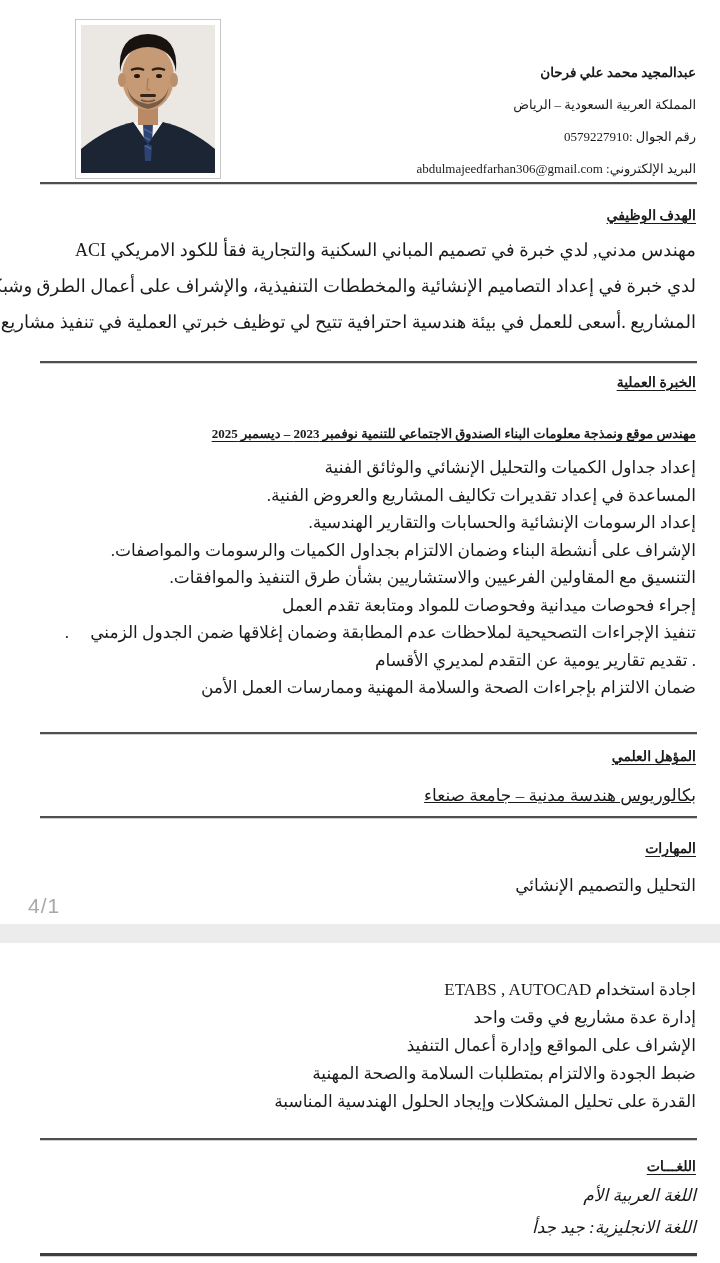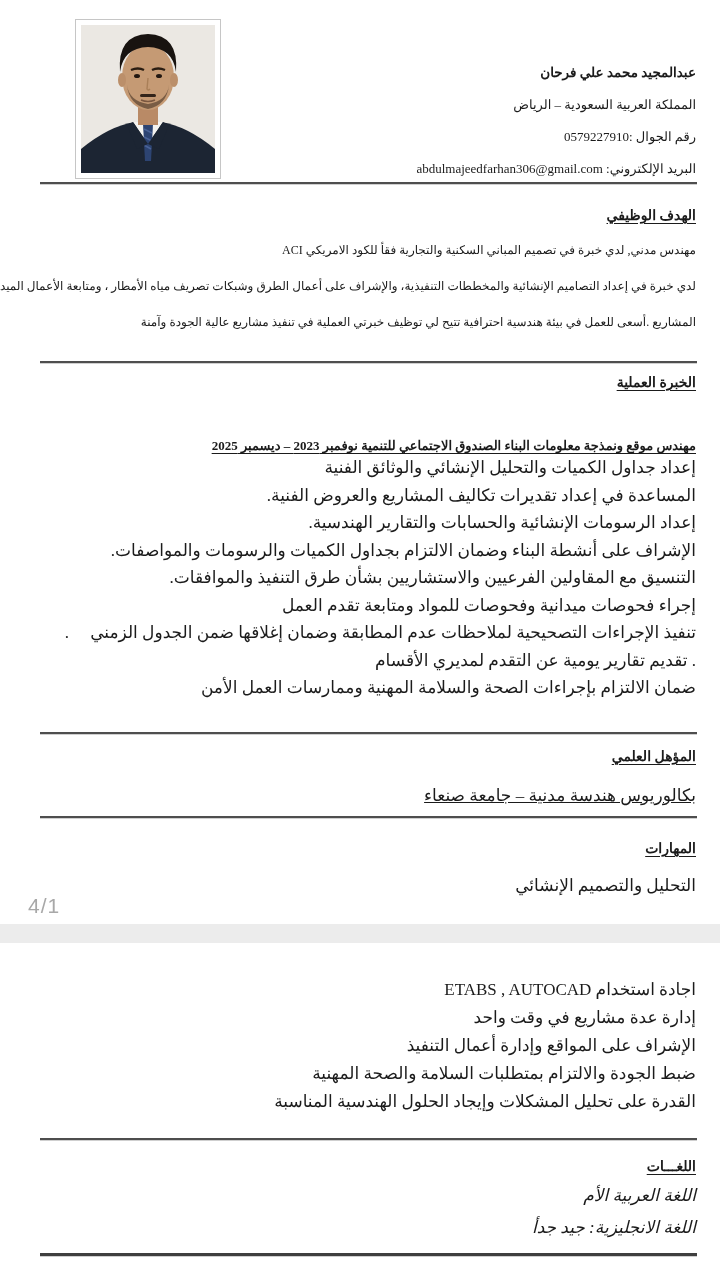--- a/index.html
+++ b/index.html
@@ -32,21 +32,21 @@
   
   .sec-title{
     position:absolute;right:24px;
     font-weight:bold;font-size:14px;
     text-decoration:underline;
     text-underline-offset:3px;
   }
 
   .para{
     position:absolute;right:24px;left:8px;
-    font-size:12px;line-height:36px;white-space:nowrap;
+    font-size:18px;line-height:36px;white-space:nowrap;
   }
   .para div{overflow:visible;}
 
   .job-title{
     position:absolute;right:24px;
     font-weight:bold;font-size:13px;
     text-decoration:underline;text-underline-offset:3px;
     white-space:nowrap;
   }
 
@@ -124,21 +124,21 @@
   <div class="para rtl" style="top:232px;">
 
   <div class="li-line">مهندس مدني, لدي خبرة في تصميم المباني السكنية والتجارية فقأ للكود الامريكي ACI</div>
       <div class="li-line">لدي خبرة في إعداد التصاميم الإنشائية والمخططات التنفيذية، والإشراف على أعمال الطرق وشبكات تصريف مياه الأمطار ، ومتابعة الأعمال الميدانية في مواقع</div>
       <div class="li-line">المشاريع .أسعى للعمل في بيئة هندسية احترافية تتيح لي توظيف خبرتي العملية في تنفيذ مشاريع عالية الجودة وآمنة</div>
     </div>
 
   <div class="hr" style="top:361px;"></div>
 
   <div class="sec-title rtl" style="top:374px;">الخبرة العملية</div>
-  <div class="job-title rtl" style="top:438px;">مهندس موقع ونمذجة معلومات البناء الصندوق الاجتماعي للتنمية نوفمبر 2023 – ديسمبر 2025</div>
+  <div class="job-title rtl" style="top:426px;">مهندس موقع ونمذجة معلومات البناء الصندوق الاجتماعي للتنمية نوفمبر 2023 – ديسمبر 2025</div>
   <div class="doc-list rtl" style="top:454px;">
 
   <div class="li">إعداد جداول الكميات والتحليل الإنشائي والوثائق الفنية</div>
       <div class="li">المساعدة في إعداد تقديرات تكاليف المشاريع والعروض الفنية.</div>
       <div class="li">إعداد الرسومات الإنشائية والحسابات والتقارير الهندسية.</div>
       <div class="li">الإشراف على أنشطة البناء وضمان الالتزام بجداول الكميات والرسومات والمواصفات.</div>
       <div class="li">التنسيق مع المقاولين الفرعيين والاستشاريين بشأن طرق التنفيذ والموافقات.</div>
       <div class="li">إجراء فحوصات ميدانية وفحوصات للمواد ومتابعة تقدم العمل</div>
       <div class="li">تنفيذ الإجراءات التصحيحية لملاحظات عدم المطابقة  وضمان إغلاقها ضمن الجدول الزمني&nbsp;&nbsp;&nbsp;&nbsp;&nbsp;.</div>
       <div class="li">. تقديم تقارير يومية عن التقدم لمديري الأقسام</div>

